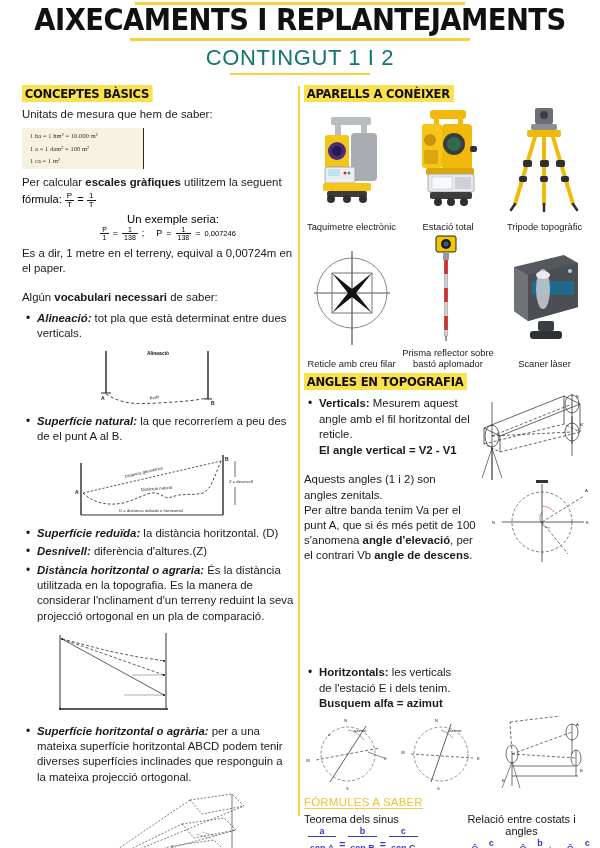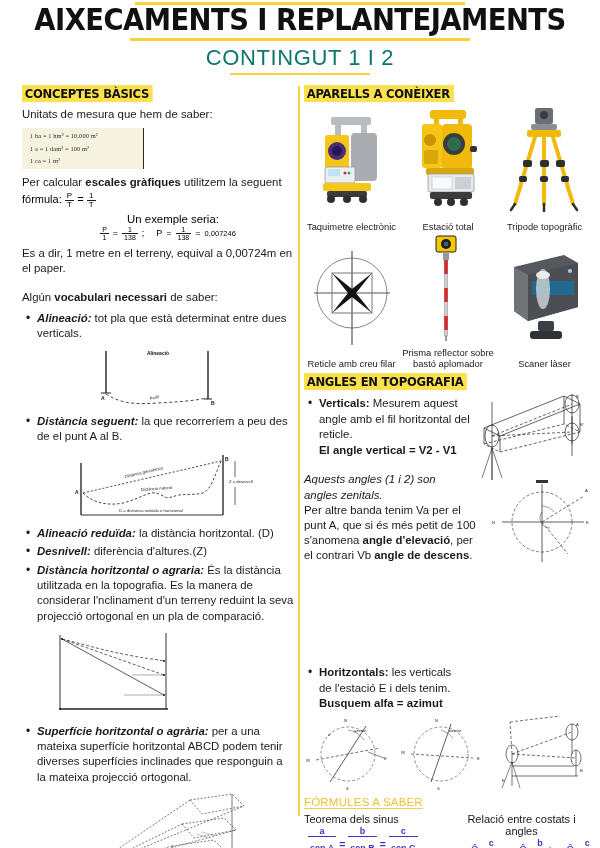--- a/index.html
+++ b/index.html
@@ -210,21 +210,21 @@
         <line x1="136" y1="52" x2="144" y2="52" stroke="#222" stroke-width="1"></line>
         <path d="M38,47 C55,58 70,57 90,56 C108,55 125,54 139,51" fill="none" stroke="#333" stroke-width="0.9" stroke-dasharray="3,2.4"></path>
         <text class="fig-label-b" x="90" y="8" text-anchor="middle">Alineació</text>
         <text class="fig-label-b" x="33" y="53">A</text>
         <text class="fig-label-b" x="143" y="58">B</text>
         <text class="fig-label" x="82" y="53" transform="rotate(-12 82 53)">Perfil</text>
       </svg>
 
       <ul class="bul" style="margin-top:2px;">
         <li>
-          <span class="ital bold">Distància seguent:</span><span> la que recorreríem a peu des de el punt A al B.</span>
+          <span class="ital bold">Superfície natural:</span><span> la que recorreríem a peu des de el punt A al B.</span>
         </li>
       </ul>
 
       
       <svg class="fig" width="190" height="72" viewBox="0 0 190 72">
         <line x1="18" y1="14" x2="18" y2="66" stroke="#444" stroke-width="1.6"></line>
         <line x1="160" y1="6" x2="160" y2="66" stroke="#444" stroke-width="1.6"></line>
         <line x1="18" y1="66" x2="160" y2="66" stroke="#333" stroke-width="1"></line>
         <path d="M20,44 L158,12" fill="none" stroke="#222" stroke-width="0.8" stroke-dasharray="2.2,1.8"></path>
         <path d="M20,44 C30,54 45,57 60,54 C72,51 80,46 88,44 C94,43 98,46 102,48 C106,50 110,47 116,46 C124,45 132,46 140,44 C148,41 152,26 158,12" fill="none" stroke="#333" stroke-width="0.9" stroke-dasharray="2.6,2"></path>
@@ -233,21 +233,21 @@
         <text class="fig-label-b" x="12" y="45">A</text>
         <text class="fig-label-b" x="162" y="12">B</text>
         <text class="fig-label" x="62" y="29" transform="rotate(-13 62 29)">Distància geomètrica</text>
         <text class="fig-label" x="78" y="42" transform="rotate(-4 78 42)">Distància natural</text>
         <text class="fig-label" x="88" y="63" text-anchor="middle">D = distància reduïda o horitzontal</text>
         <text class="fig-label" x="166" y="34">Z = desnivell</text>
       </svg>
 
       <ul class="bul" style="margin-top:2px;">
         <li>
-          <span class="ital bold">Alineació reduïda:</span><span> la distància horitzontal. (D)</span>
+          <span class="ital bold">Superfície reduïda:</span><span> la distància horitzontal. (D)</span>
         </li>
         <li>
           <span class="ital bold">Desnivell:</span><span> diferència d'altures.(Z)</span>
         </li>
         <li>
           <span class="ital bold">Distància horitzontal o agraria:</span><span> És la distància utilitzada en la topografia. Es la manera de considerar l'nclinament d'un terreny reduint la seva projecció ortogonal en un pla de comparació.</span>
         </li>
       </ul>
 
       
@@ -425,21 +425,21 @@
       
       <div class="hl" style="margin-top:4px;">ANGLES EN TOPOGRAFIA</div>
 
       <div style="position:relative;">
         <ul class="bul" style="width:172px;">
           <li>
             <span class="bold">Verticals:</span><span> Mesurem aquest angle amb el fil horitzontal del reticle.</span>
             <div class="bold" style="margin-top:1px;">El angle vertical = V2 - V1</div>
           </li>
         </ul>
-        <p class="body" style="width:165px;margin-top:14px;font-style:italic;">Aquests angles (1 i 2) son angles zenitals.</p>
+        <p class="body" style="width:165px;margin-top:14px;">Aquests angles (1 i 2) son angles zenitals.</p>
         <p class="body" style="width:172px;margin-top:0;">
           <span>Per altre banda tenim Va per el punt A, que si és més petit de 100 s'anomena </span><span class="bold">angle d'elevació</span><span>, per el contrari Vb </span><span class="bold">angle de descens</span><span>.</span>
         </p>
 
         <svg width="130" height="92" viewBox="0 0 130 92" style="position:absolute; right:-6px; top:-4px;">
           <g fill="none" stroke="#222" stroke-width="0.7">
             <line x1="24" y1="10" x2="24" y2="88"></line>
             <line x1="104" y1="2" x2="104" y2="52"></line>
             <line x1="104" y1="24" x2="104" y2="64"></line>
             <ellipse cx="24" cy="44" rx="7" ry="11"></ellipse>

